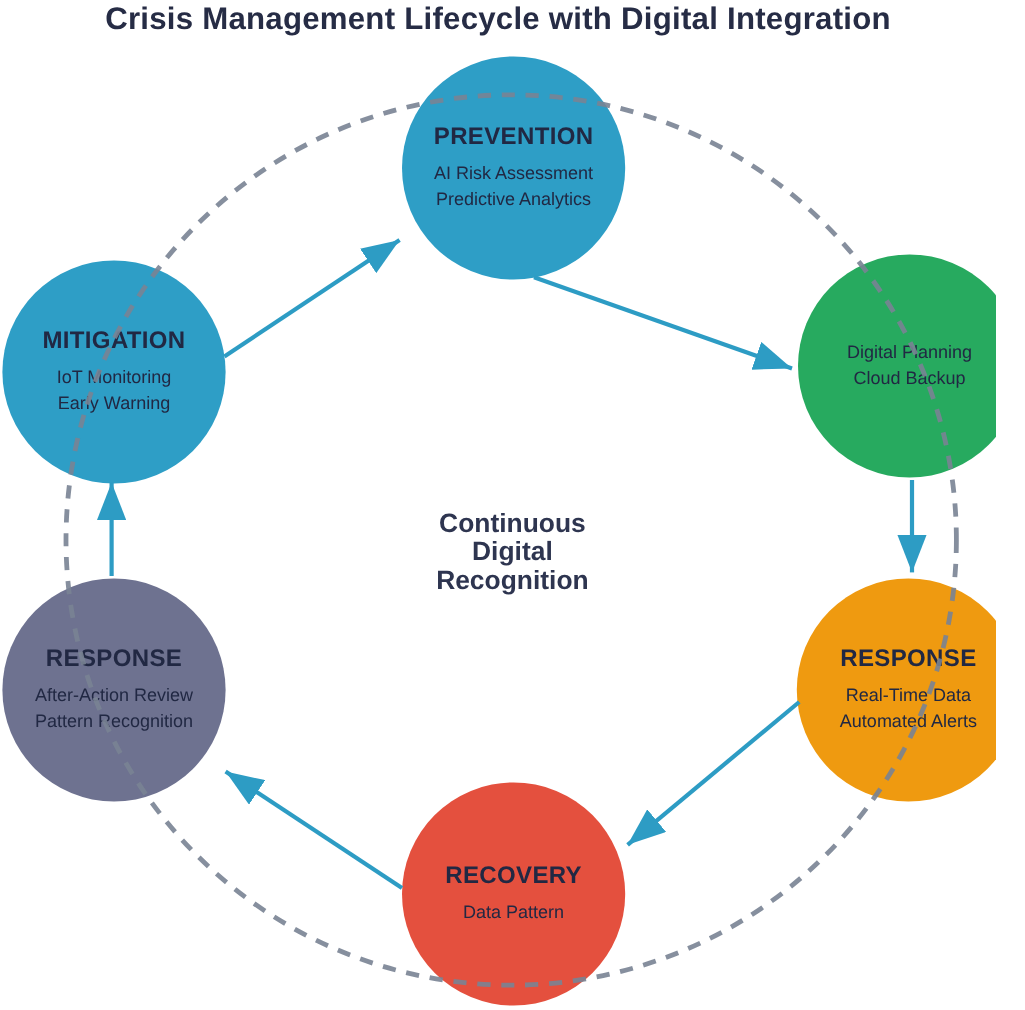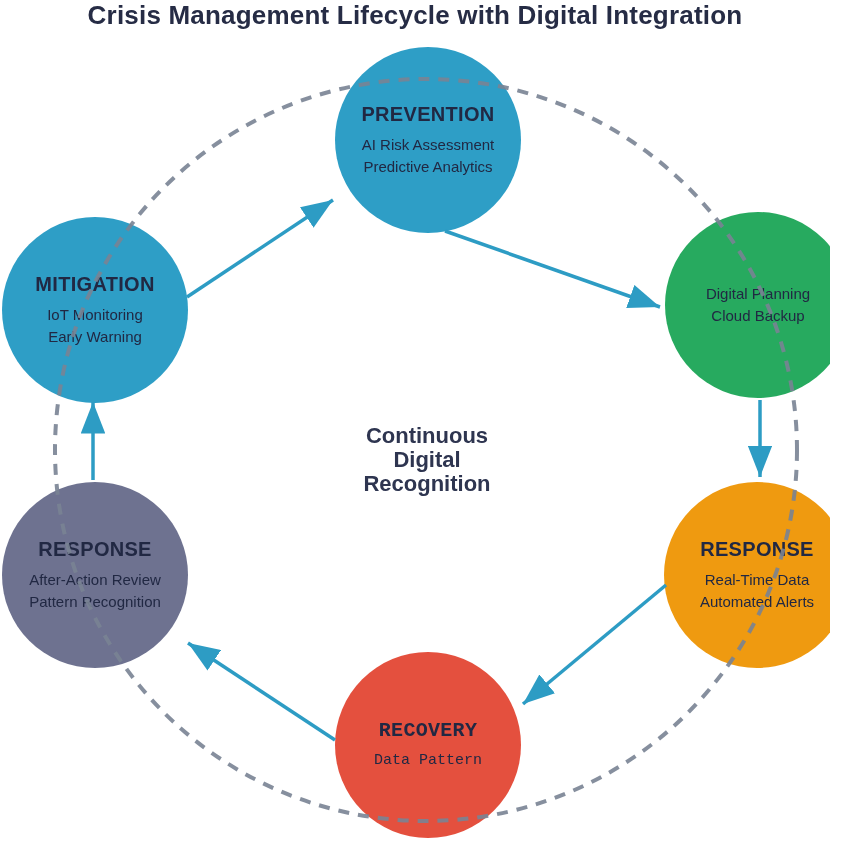--- a/index.html
+++ b/index.html
@@ -39,21 +39,21 @@
     letter-spacing: 0.3px;
   }
   .stage-detail {
     font-size: 15px;
     line-height: 22px;
     color: var(--stage-text, #212843);
   }
   .pos-prevention  { left: 335px; top: 47px; }
   .pos-preparation { left: 665px; top: 212px; }
   .pos-response    { left: 664px; top: 482px; }
-  .pos-recovery    { left: 335px; top: 652px; font-family: Liberation Mono, monospace; }
+  .pos-recovery    { left: 335px; top: 652px; }
   .pos-learning    { left: 2px;   top: 482px; }
   .pos-mitigation  { left: 2px;   top: 217px; }
   .center-label {
     position: absolute;
     left: 327px; top: 424px;
     width: 200px;
     text-align: center;
     font-size: 22px;
     font-weight: bold;
     line-height: 24px;

